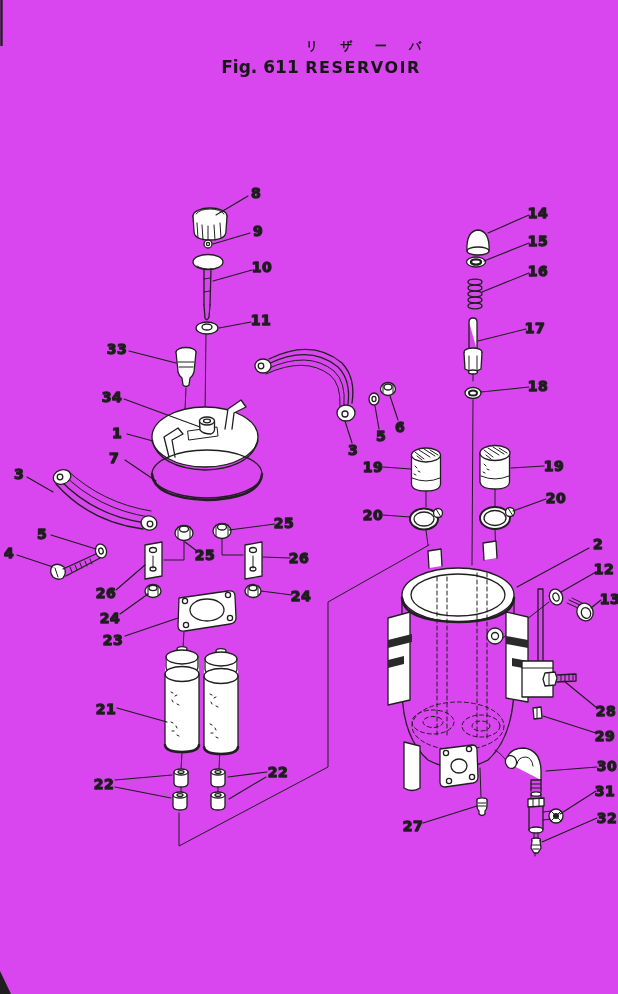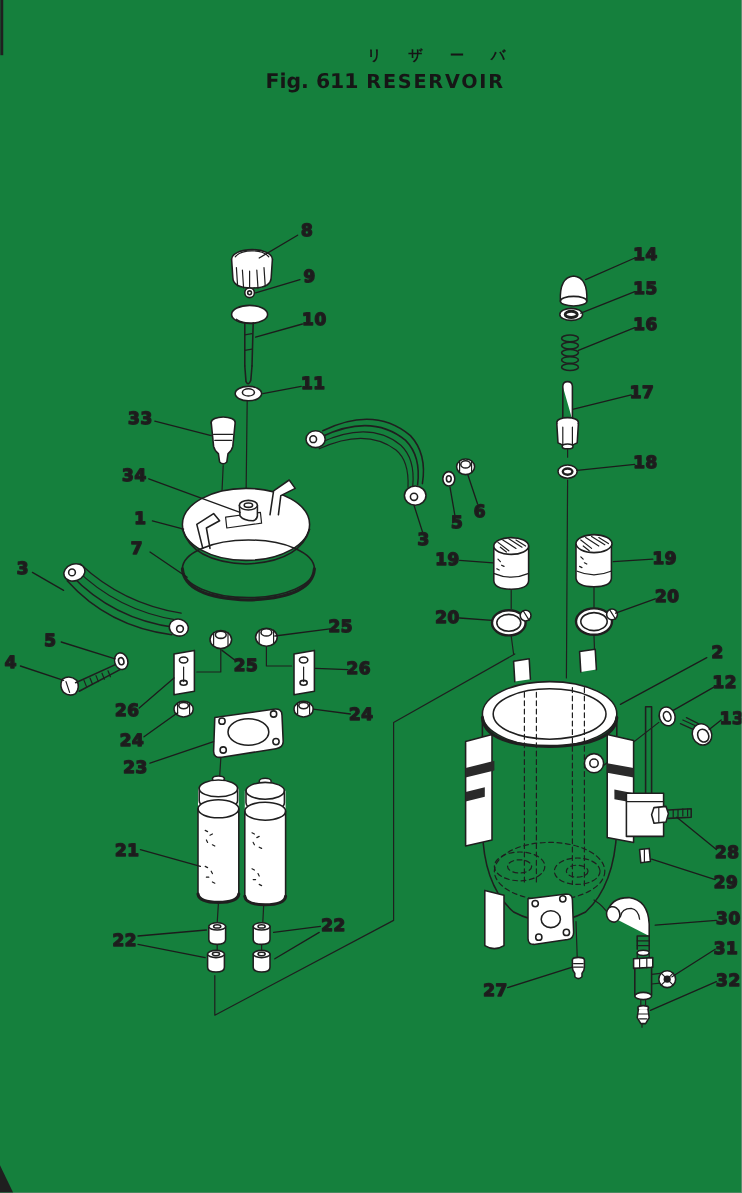--- a/index.html
+++ b/index.html
@@ -1,16 +1,16 @@
 <!DOCTYPE html>
 <html><head>
 <meta charset="utf-8">
 <style>
   html,body{margin:0;padding:0;background:#9a9a9a;}
-  .page{position:relative;width:618px;height:994px;background:#15803d;overflow:hidden;
+  .page{position:relative;width:618px;height:994px;background:#d946ef;overflow:hidden;
         font-family:"DejaVu Sans","Liberation Sans",sans-serif;}
   svg{position:absolute;left:0;top:0;}
   .callout{font:700 14px "DejaVu Sans","Liberation Sans",sans-serif;fill:#1c1c1c;
            text-anchor:middle;dominant-baseline:central;letter-spacing:.5px;}
   .leader{stroke:#1c1c1c;stroke-width:1.1;}
   .t-kana{font:700 12px "DejaVu Sans","Liberation Sans",sans-serif;fill:#161616;
           text-anchor:middle;letter-spacing:9px;}
   .t-fig{font:700 17px "DejaVu Sans","Liberation Sans",sans-serif;fill:#161616;text-anchor:middle;}
   .t-name{font:700 16px "DejaVu Sans","Liberation Sans",sans-serif;fill:#161616;
           text-anchor:middle;letter-spacing:1.5px;}

